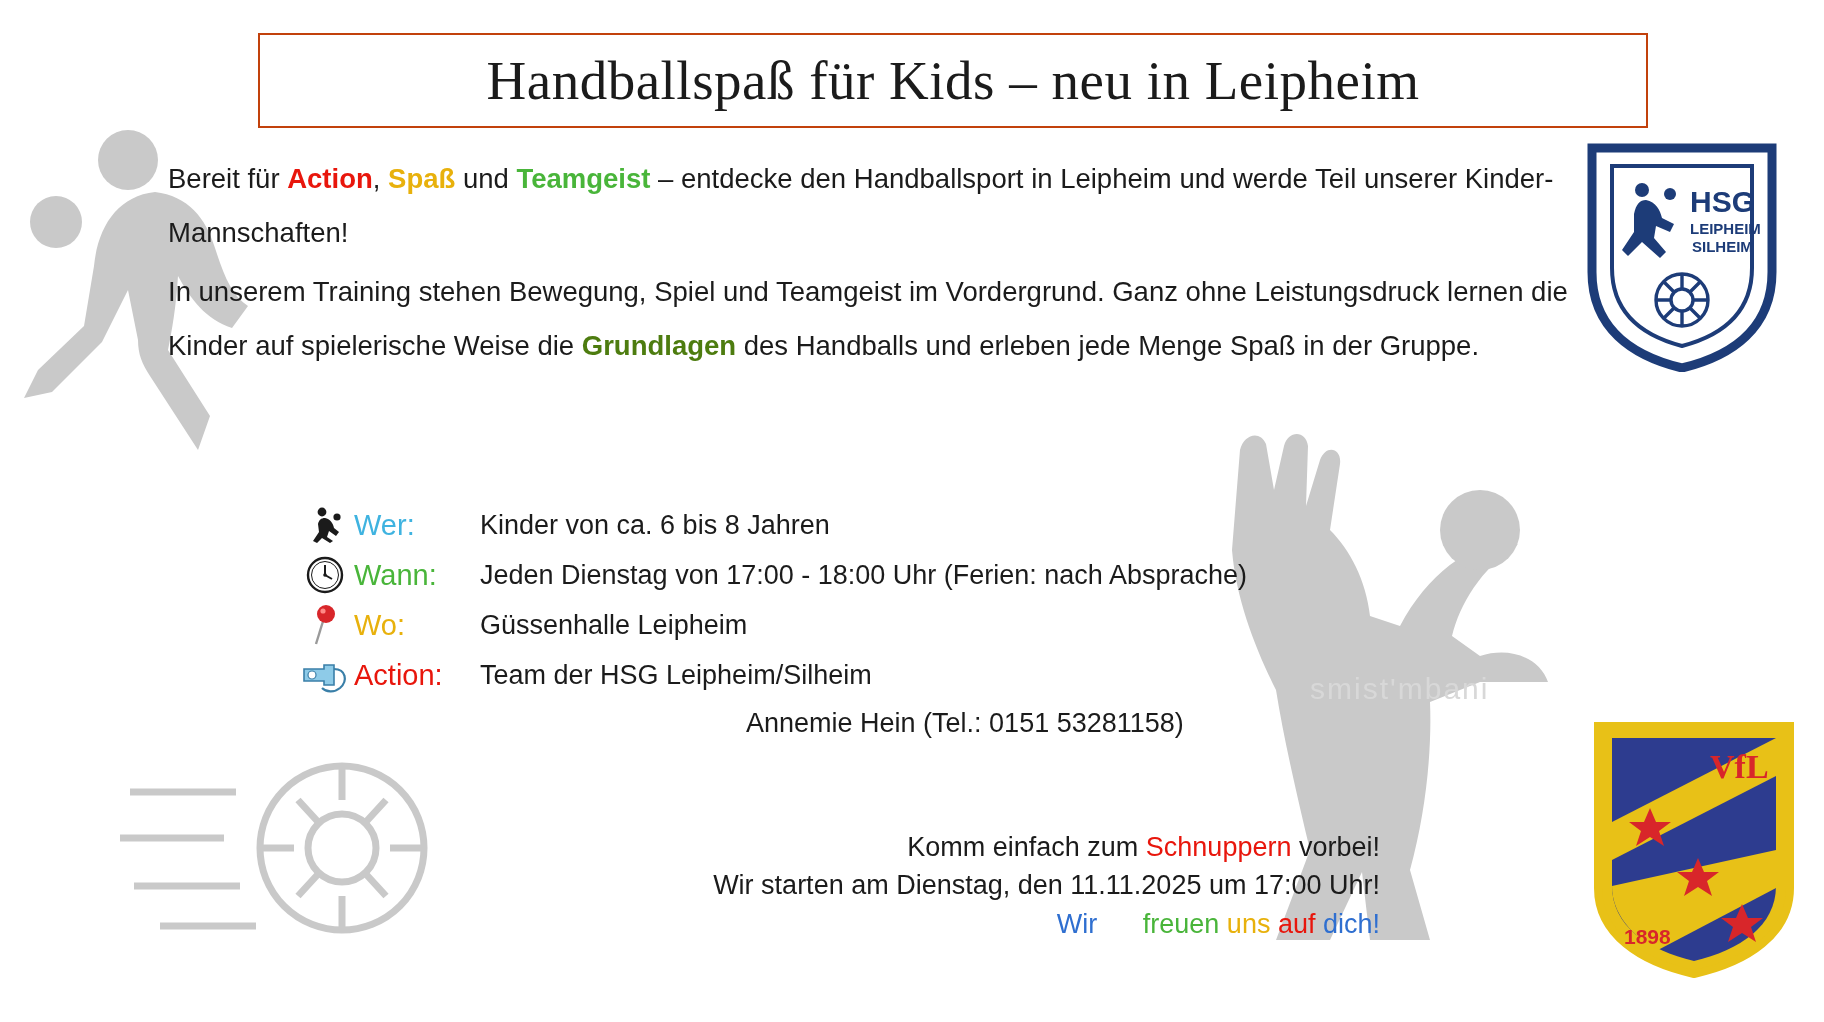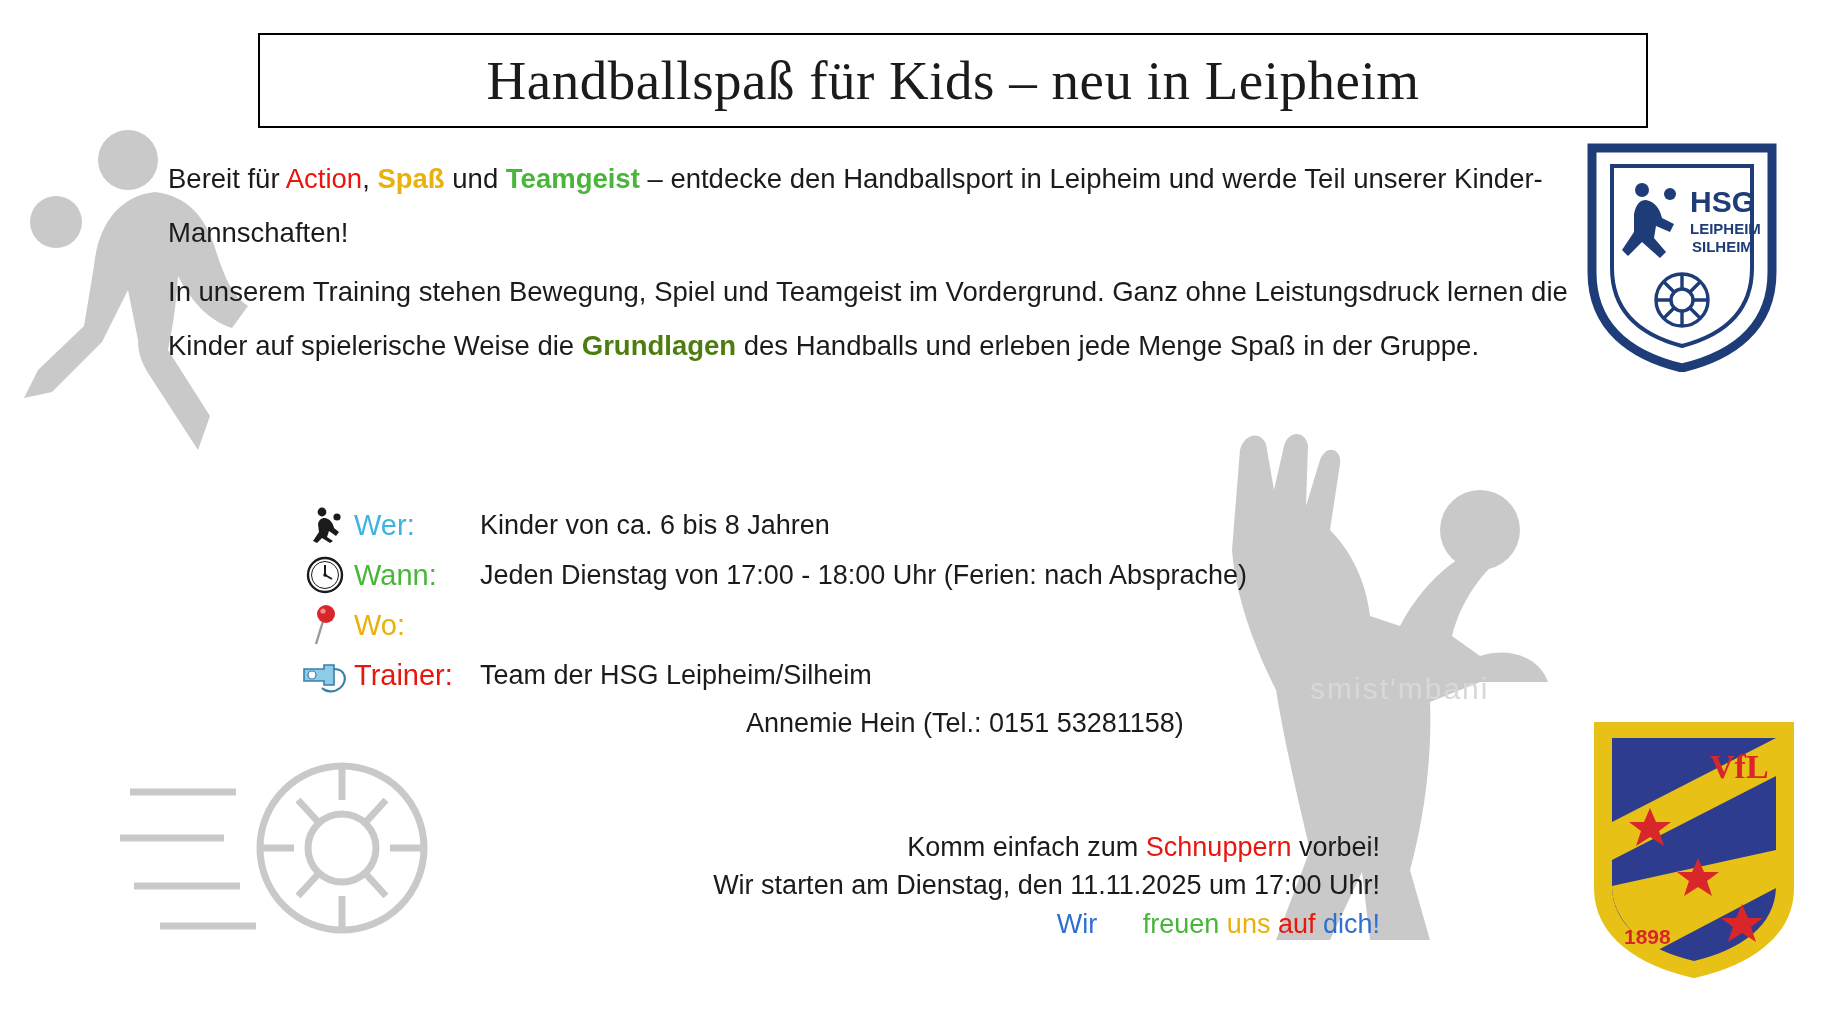--- a/index.html
+++ b/index.html
@@ -29,21 +29,21 @@
   #jumper-silhouette { left: 1180px; top: 420px; width: 470px; height: 520px; }
   #ball-silhouette   { left: 120px; top: 740px; width: 320px; height: 220px; }
 
   
   #title-box {
     position: absolute;
     left: 258px;
     top: 33px;
     width: 1390px;
     height: 95px;
-    border: 2px solid #000000;
+    border: 2px solid #c2410c;
     box-sizing: border-box;
     display: flex;
     align-items: center;
     justify-content: center;
     background: rgba(255,255,255,0.82);
   }
   #title-text {
     font-family: "Liberation Serif", serif;
     font-size: 55px;
     color: #1b1b1b;
@@ -55,21 +55,21 @@
   #intro {
     position: absolute;
     left: 168px;
     top: 152px;
     width: 1410px;
     font-size: 27.5px;
     color: #1b1b1b;
     line-height: 1.95;
   }
   #intro p { margin: 0 0 6px 0; }
-  .kw-action { color: #e8160c; font-weight: normal; }
+  .kw-action { color: #e8160c; font-weight: bold; }
   .kw-spass  { color: #e8b10c; font-weight: bold; }
   .kw-team   { color: #49b53a; font-weight: bold; }
   .kw-bold   { font-weight: bold; color: #4d7c0f; }
 
   
   #info-block {
     position: absolute;
     left: 296px;
     top: 500px;
     width: 1260px;
@@ -231,31 +231,32 @@
 
     <div class="info-row">
       <span class="info-icon">
         <svg width="30" height="42" viewBox="0 0 30 42">
           <line x1="14" y1="14" x2="6" y2="40" stroke="#9a9a9a" stroke-width="2.4"></line>
           <circle cx="16" cy="10" r="9" fill="#d8262a"></circle>
           <circle cx="13" cy="7" r="2.6" fill="#ff8a86"></circle>
         </svg>
       </span>
       <span class="info-label lbl-wo">Wo:</span>
+      <span class="info-value">Güssenhalle Leipheim</span>
     </div>
 
     <div class="info-row">
       <span class="info-icon">
         <svg width="50" height="40" viewBox="0 0 50 40">
           <path d="M4 14 L24 14 L24 10 L34 10 L34 30 L24 30 L24 26 L4 26 Z" fill="#8ecbe8" stroke="#3a7fa8" stroke-width="1.6"></path>
           <circle cx="12" cy="20" r="4" fill="#ffffff" stroke="#3a7fa8" stroke-width="1.2"></circle>
           <path d="M34 14 C46 14 48 26 40 33 C34 38 26 37 22 33" fill="none" stroke="#3a7fa8" stroke-width="2.2"></path>
         </svg>
       </span>
-      <span class="info-label lbl-trainer">Trainer:</span>
+      <span class="info-label lbl-trainer">Action:</span>
       <span class="info-value">Team der HSG Leipheim/Silheim</span>
     </div>
 
     <div class="info-extra indent2">Annemie Hein (Tel.: 0151 53281158)</div>
   </div>
 
   <div id="closing">
     <div><span>Komm einfach zum </span><span class="kw-red">Schnuppern</span><span> vorbei!</span></div>
     <div>Wir starten am Dienstag, den 11.11.2025 um 17:00 Uhr!</div>
     <div><span class="c1">Wir </span><span class="c2">freuen </span><span class="c3">uns </span><span class="c4">auf </span><span class="c5">dich!</span></div>

